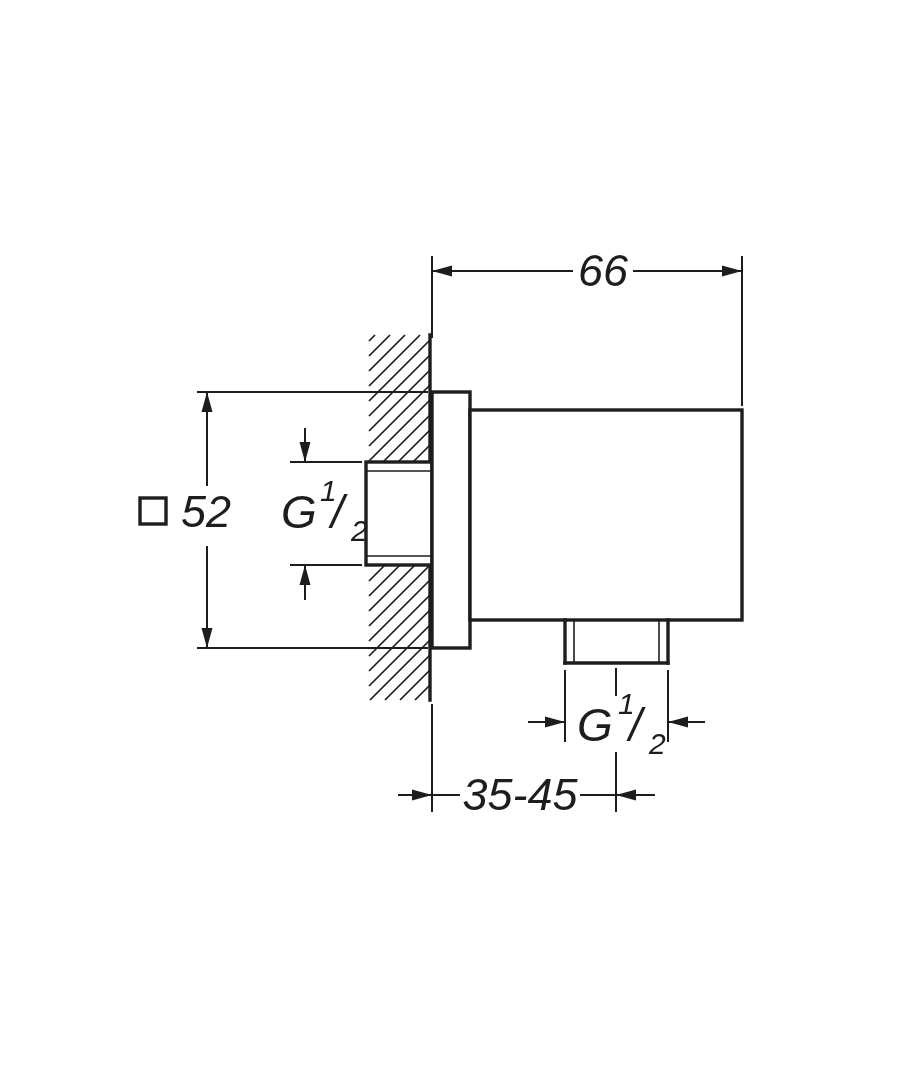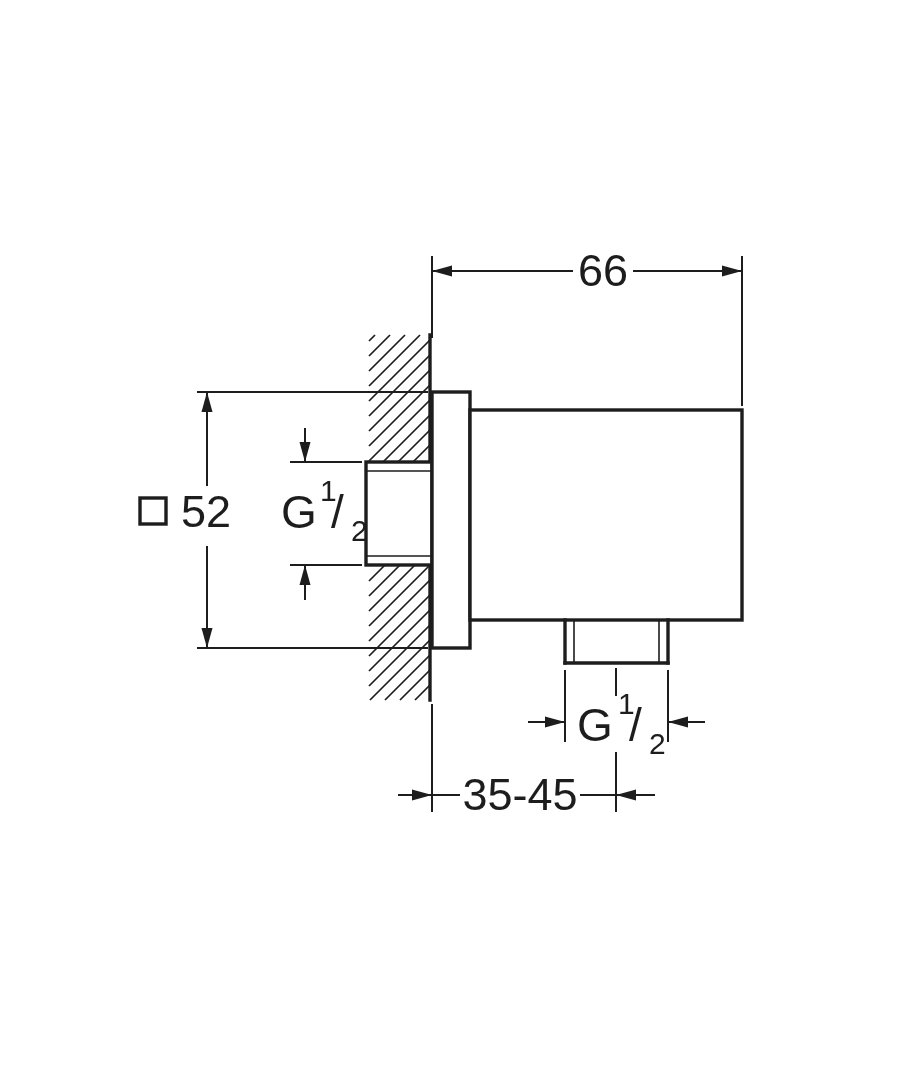--- a/index.html
+++ b/index.html
@@ -1,16 +1,16 @@
 <!DOCTYPE html>
 <html style="--line: #1d1d1d; --bg: #ffffff;"><head>
 <meta charset="utf-8">
 <style>
   html,body{margin:0;padding:0;background:var(--bg,#ffffff);}
-  .stage{position:relative;width:900px;height:1081px;background:var(--bg,#ffffff);overflow:hidden;}
+  .stage{position:relative;width:900px;height:1081px;background:var(--bg,#ffffff);overflow:hidden;font-style:italic;}
   svg{display:block;}
   .obj{stroke:var(--line,#1d1d1d);stroke-width:3.4;fill:none;stroke-linecap:square;}
   .objfill{stroke:var(--line,#1d1d1d);stroke-width:3.4;fill:var(--bg,#ffffff);}
   .thin{stroke:var(--line,#1d1d1d);stroke-width:1.6;fill:none;}
   .dim{stroke:var(--line,#1d1d1d);stroke-width:2;fill:none;}
   .hatch line{stroke:var(--line,#1d1d1d);stroke-width:1.7;}
   .arrow{fill:var(--line,#1d1d1d);stroke:none;}
   text{font-family:"Liberation Sans","DejaVu Sans",sans-serif;fill:var(--line,#1d1d1d);}
   .t45{font-size:45px;}
   .t46{font-size:46px;}

